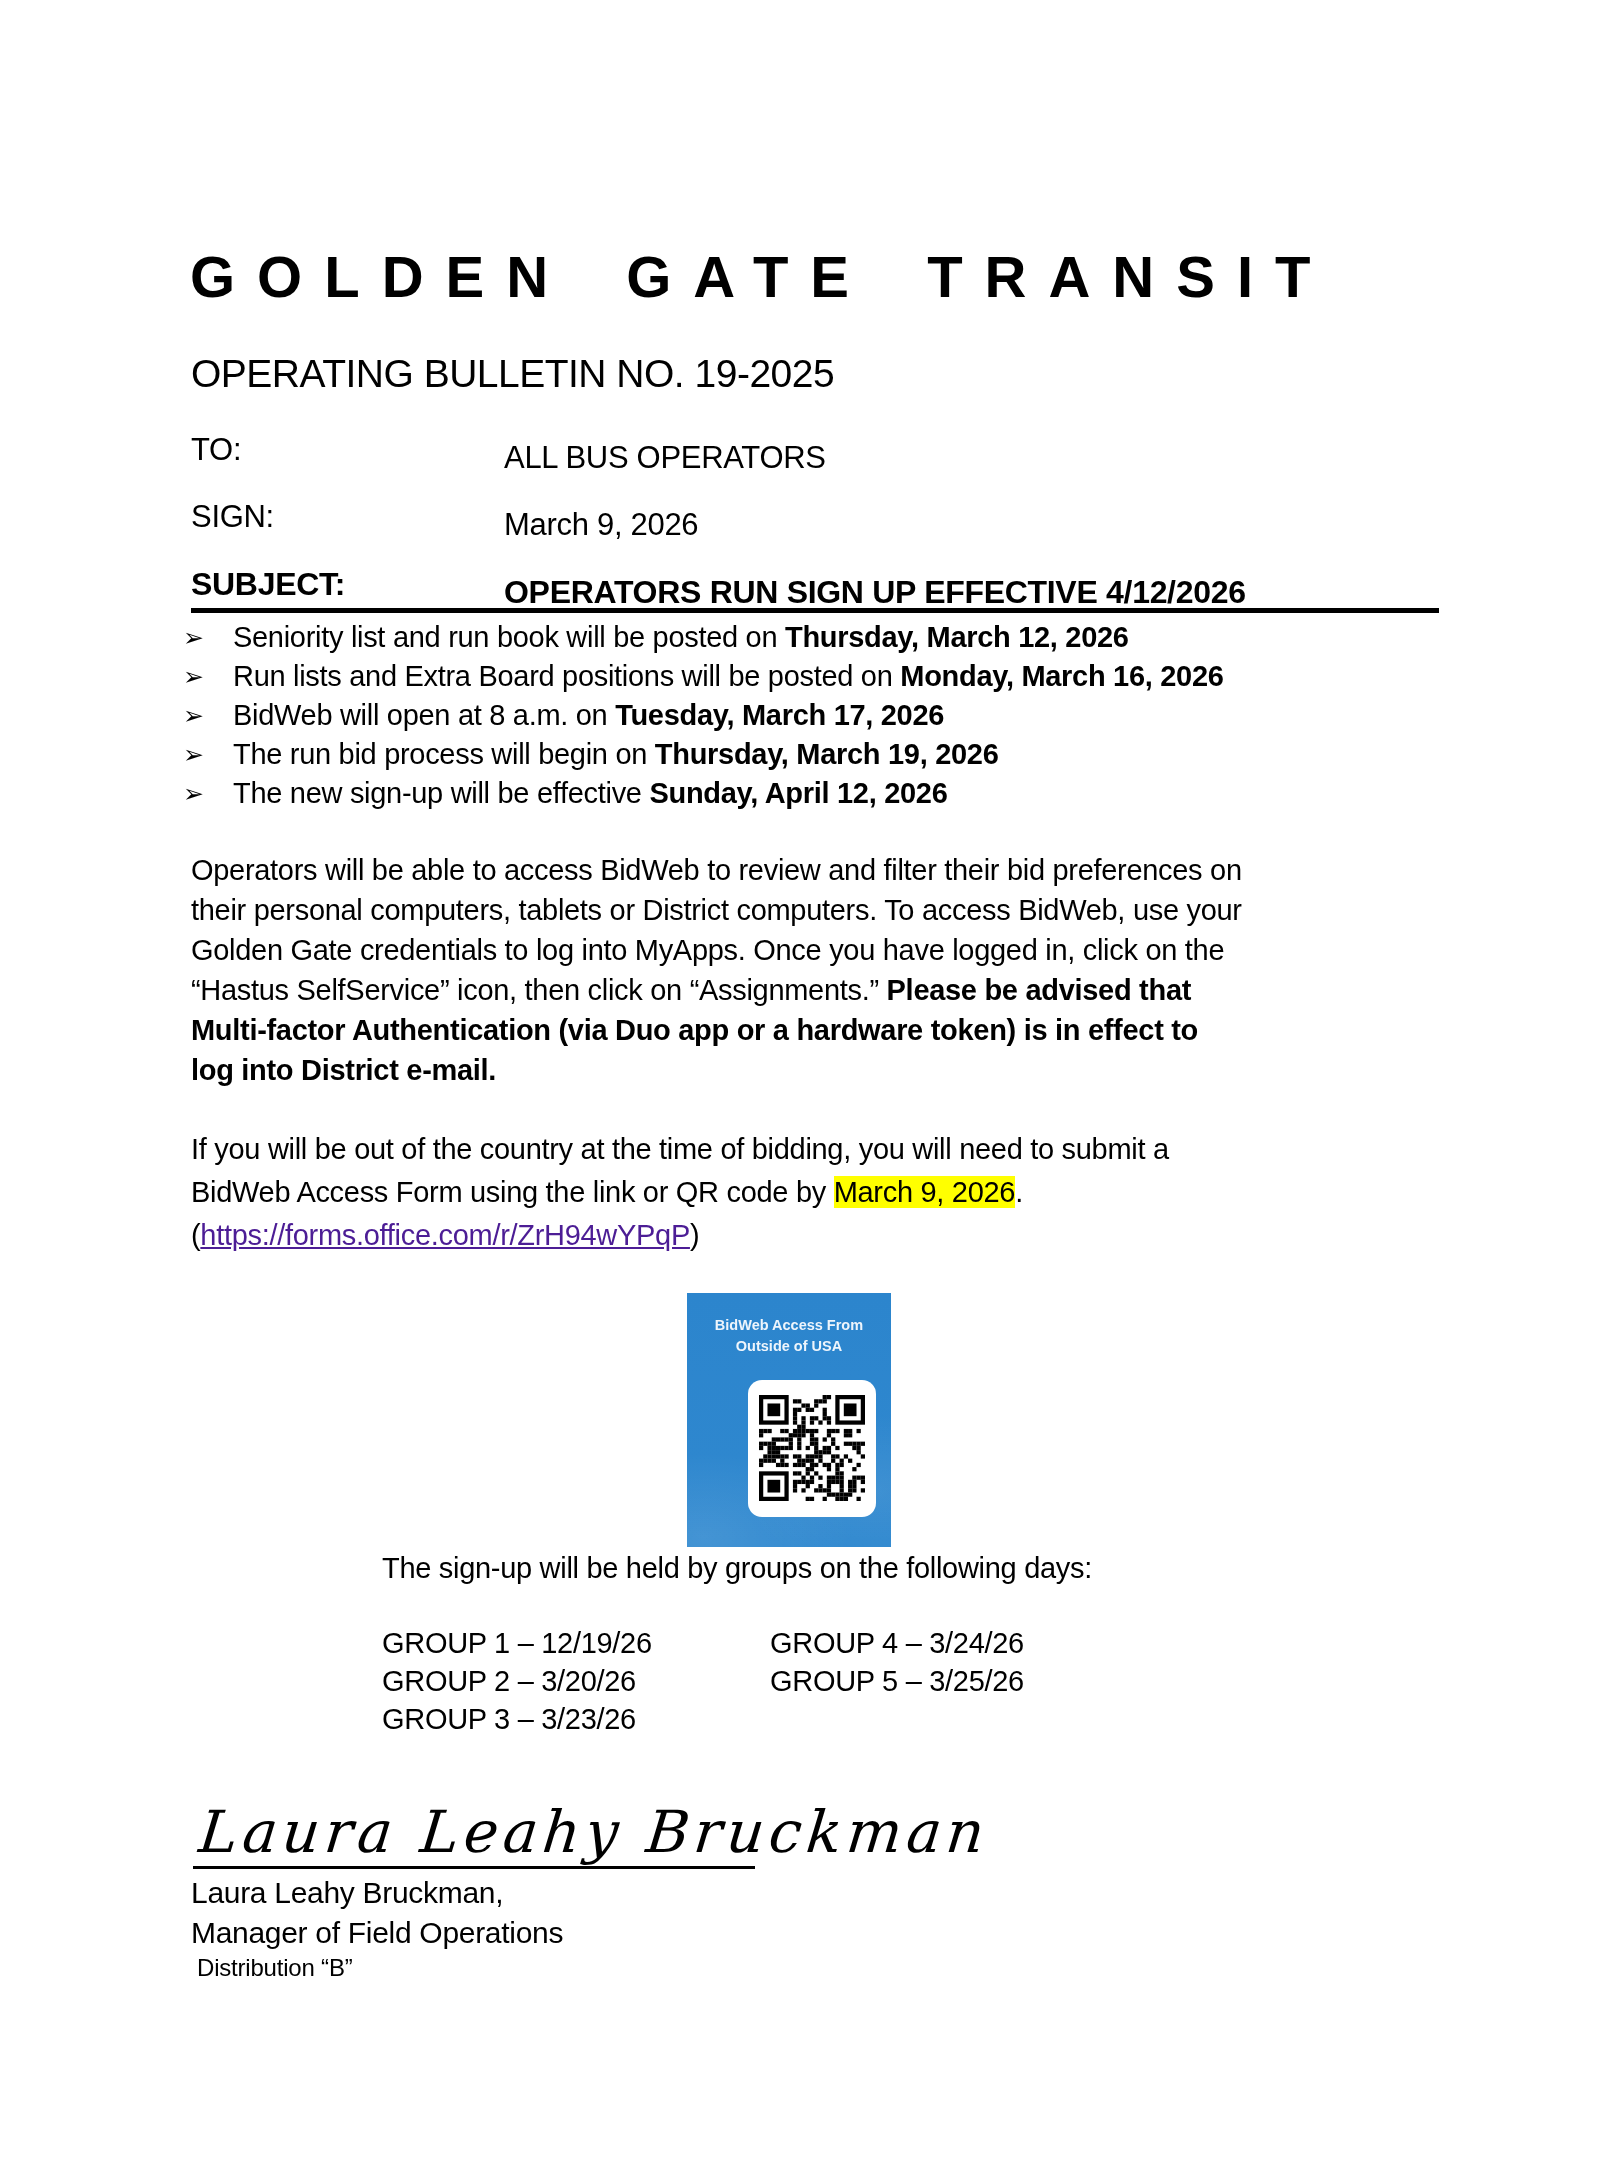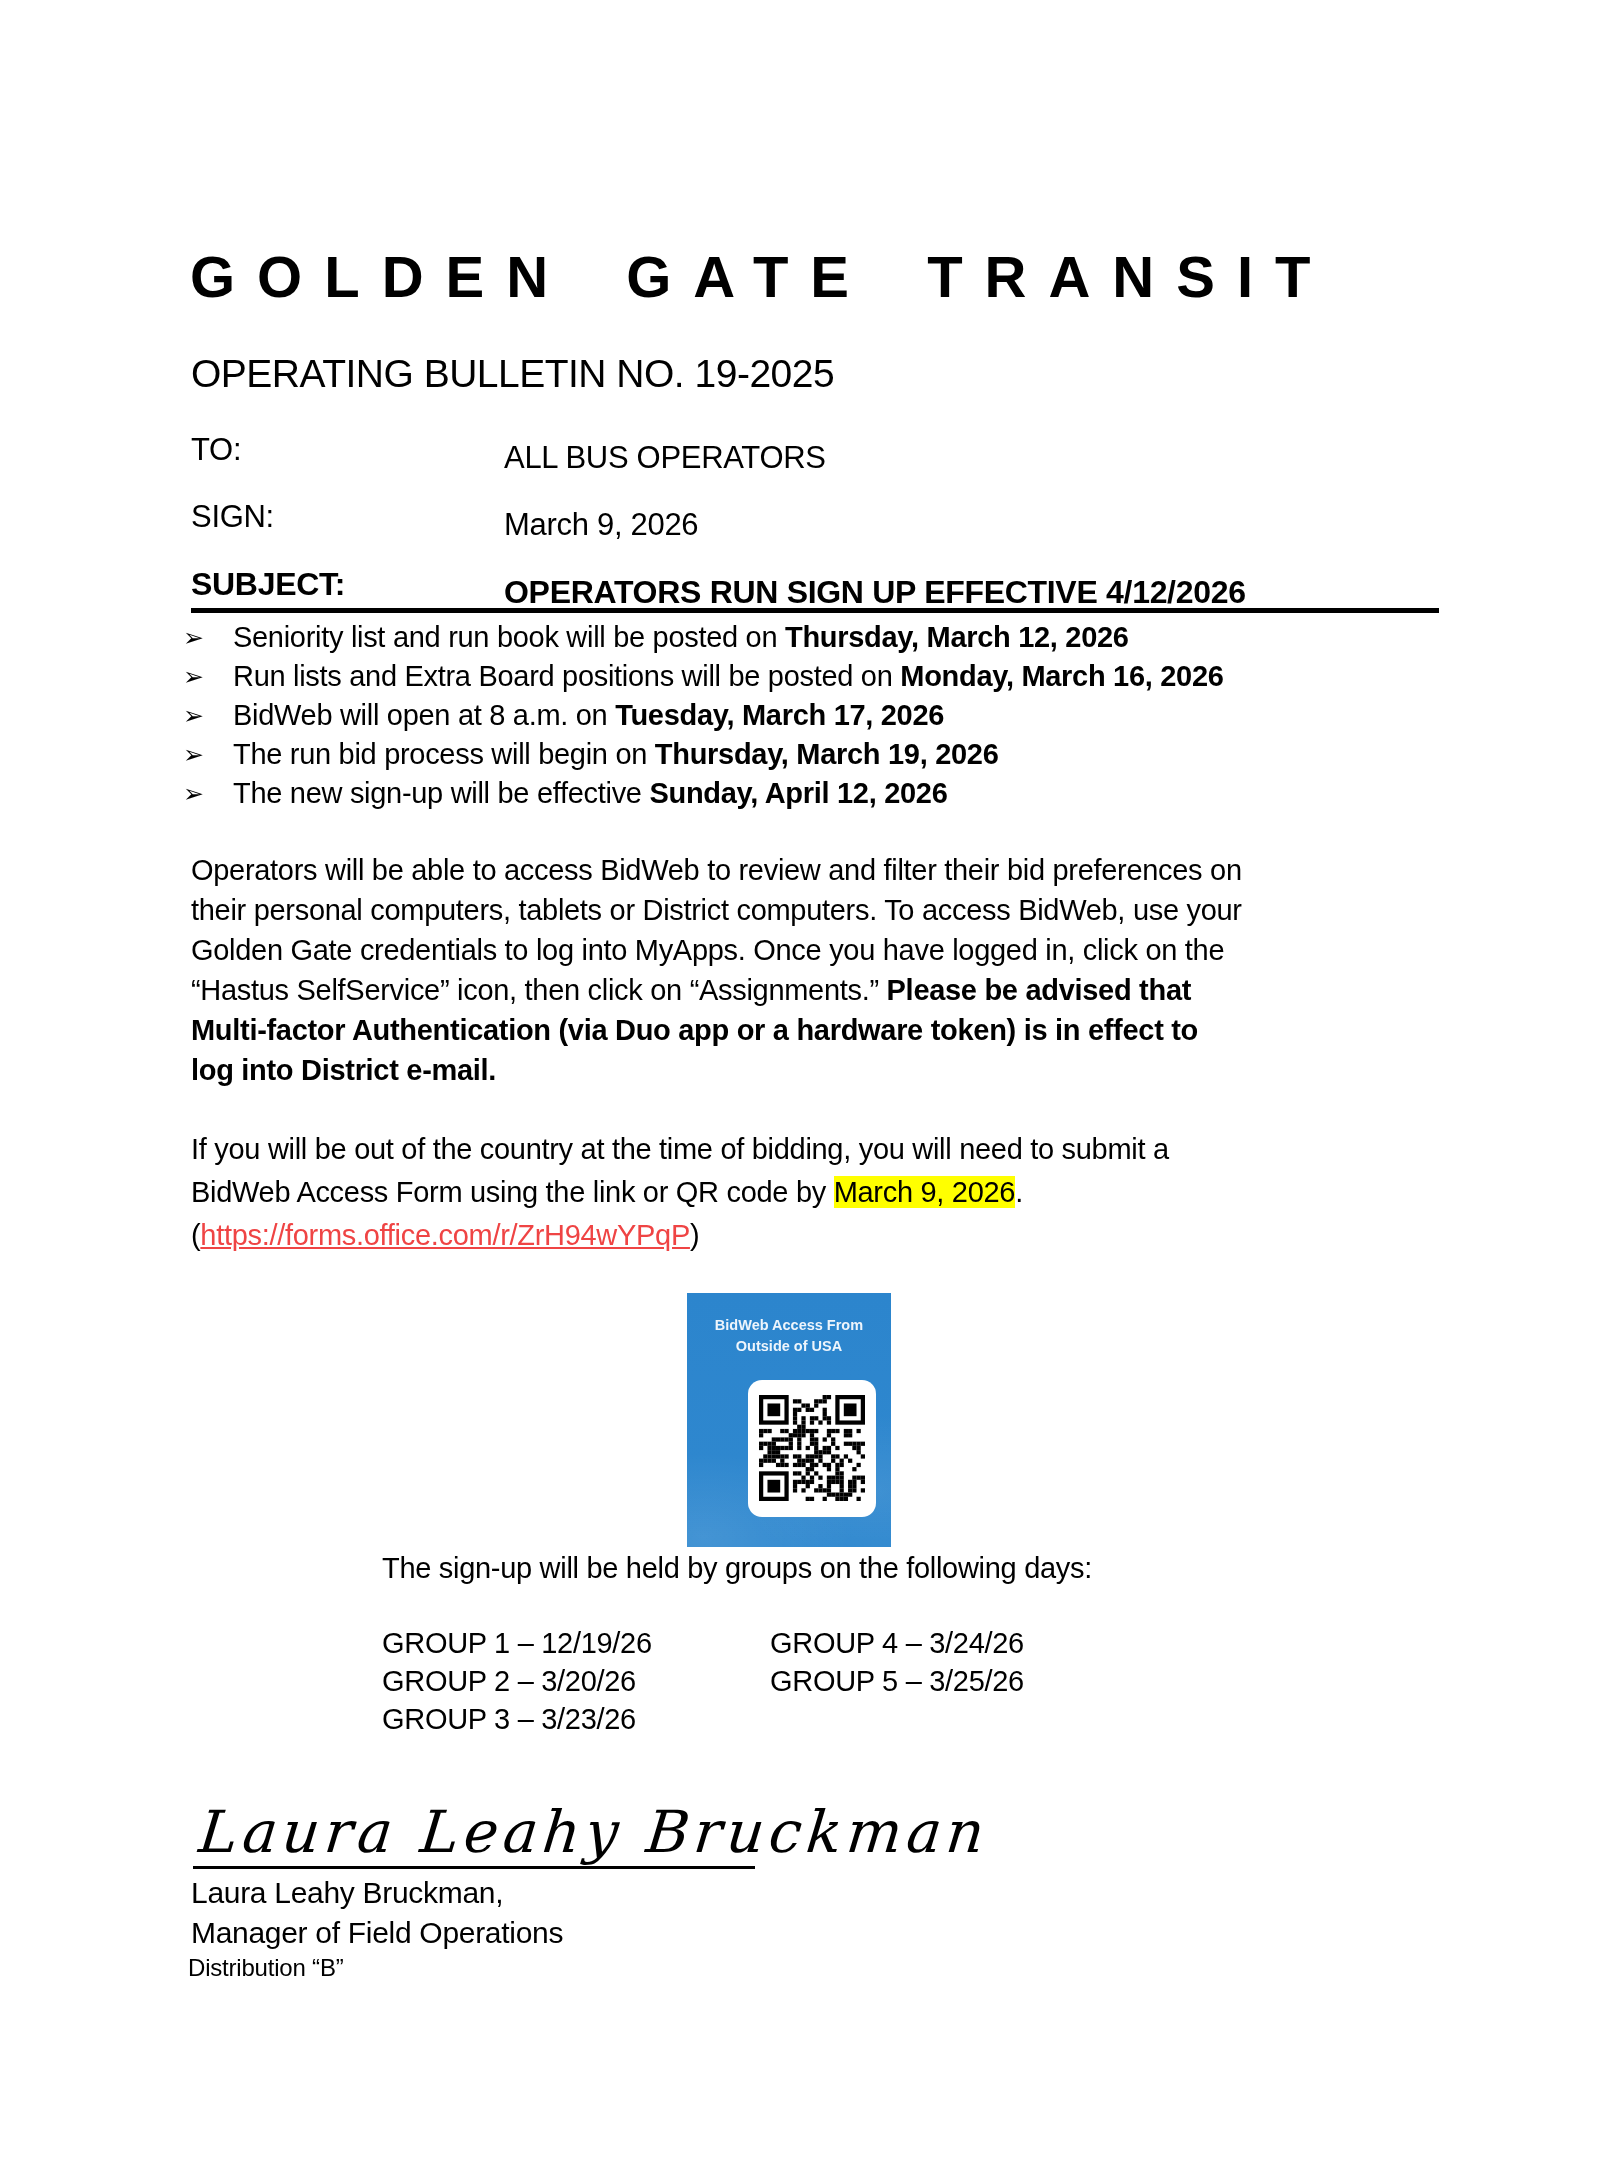--- a/index.html
+++ b/index.html
@@ -35,21 +35,21 @@
   .bullet-glyph{width:50px;font-size:25px;flex:0 0 50px;}
   .bold{font-weight:bold;}
 
   .para{
     left:191px;width:1360px;font-size:29px;letter-spacing:-0.3px;
     white-space:pre-line;
   }
   .para1{top:850px;line-height:40px;}
   .para2{top:1128px;line-height:43px;}
   .hl{background:#ffff00;}
-  a.doc-link{color:#ef4444;text-decoration:underline;}
+  a.doc-link{color:#4c1d95;text-decoration:underline;}
 
   .qr-card{
     left:687px;top:1293px;width:204px;height:254px;
     background:
       radial-gradient(120% 55% at 8% 96%, rgba(255,255,255,.10), rgba(255,255,255,0) 60%),
       radial-gradient(120% 55% at 92% 78%, rgba(255,255,255,.08), rgba(255,255,255,0) 55%),
       linear-gradient(180deg,#2c85cd,#2f88cf);
   }
   .qr-title{
     position:absolute;left:12px;right:12px;top:22px;
@@ -68,21 +68,21 @@
 
   .sig-script{
     left:196px;top:1798px;
     font-family:"DejaVu Serif", serif;font-style:italic;
     font-size:58px;letter-spacing:5px;white-space:nowrap;
     transform:skewX(-6deg);transform-origin:left bottom;
   }
   .sig-rule{left:193px;top:1866px;width:562px;height:3px;background:#000;}
   .sig-name{left:191px;top:1876px;font-size:30px;letter-spacing:-0.3px;}
   .sig-title{left:191px;top:1916px;font-size:30px;letter-spacing:-0.3px;}
-  .sig-dist{left:188px;top:1954px;font-size:24px;letter-spacing:-0.2px;}
+  .sig-dist{left:197px;top:1954px;font-size:24px;letter-spacing:-0.2px;}
 </style>
 </head>
 <body>
 
 <div class="abs doc-title">GOLDEN GATE TRANSIT</div>
 <div class="abs bulletin-no">OPERATING BULLETIN NO. 19-2025</div>
 
 <div class="abs hdr-label row-to">TO:</div>
 <div class="abs hdr-value row-to">ALL BUS OPERATORS</div>
 

